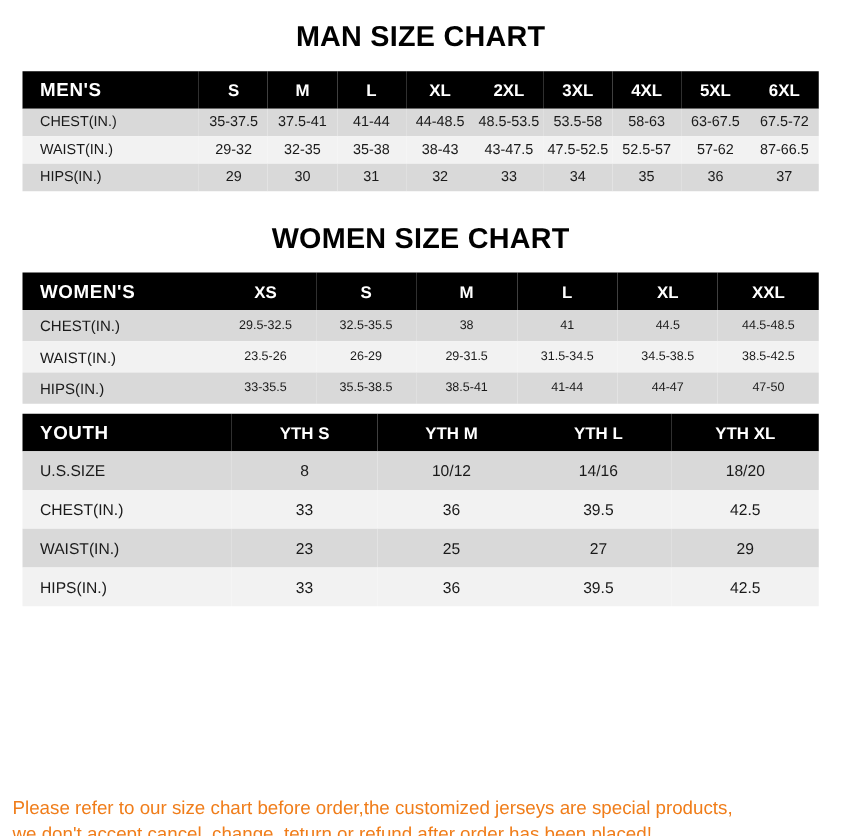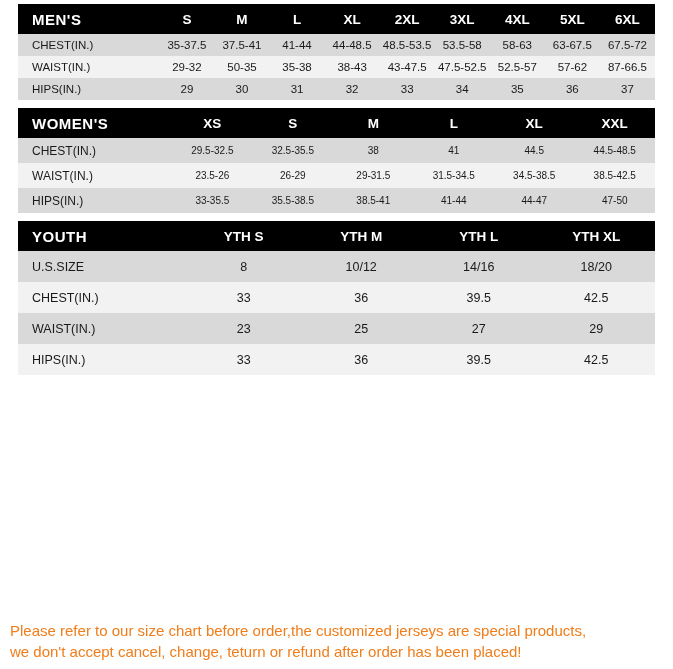--- a/index.html
+++ b/index.html
@@ -124,20 +124,21 @@
     font-family: "Liberation Sans", sans-serif;
   }
   .note div { white-space: nowrap; }
 </style>
 </head>
 <body>
 
 <div class="page">
 
 
+  <div class="section-title st-man">MAN SIZE CHART</div>
   <div class="tbl-wrap">
     <table class="size men">
       <thead>
         <tr>
           <th class="lead" style="width:20%;">MEN'S</th>
           <th class="szh">S</th>
           <th class="szh">M</th>
           <th class="szh">L</th>
           <th class="szh">XL</th>
           <th class="szh">2XL</th>
@@ -156,21 +157,21 @@
           <td>44-48.5</td>
           <td>48.5-53.5</td>
           <td>53.5-58</td>
           <td>58-63</td>
           <td>63-67.5</td>
           <td>67.5-72</td>
         </tr>
         <tr class="plain">
           <td class="lead">WAIST(IN.)</td>
           <td>29-32</td>
-          <td>50-35</td>
+          <td>32-35</td>
           <td>35-38</td>
           <td>38-43</td>
           <td>43-47.5</td>
           <td>47.5-52.5</td>
           <td>52.5-57</td>
           <td>57-62</td>
           <td>87-66.5</td>
         </tr>
         <tr class="alt">
           <td class="lead">HIPS(IN.)</td>
@@ -181,20 +182,21 @@
           <td>33</td>
           <td>34</td>
           <td>35</td>
           <td>36</td>
           <td>37</td>
         </tr>
       </tbody>
     </table>
   </div>
 
+  <div class="section-title st-women">WOMEN SIZE CHART</div>
   <div class="tbl-wrap">
     <table class="size women">
       <thead>
         <tr>
           <th class="lead" style="width:22%;">WOMEN'S</th>
           <th class="szh">XS</th>
           <th class="szh">S</th>
           <th class="szh">M</th>
           <th class="szh">L</th>
           <th class="szh">XL</th>

